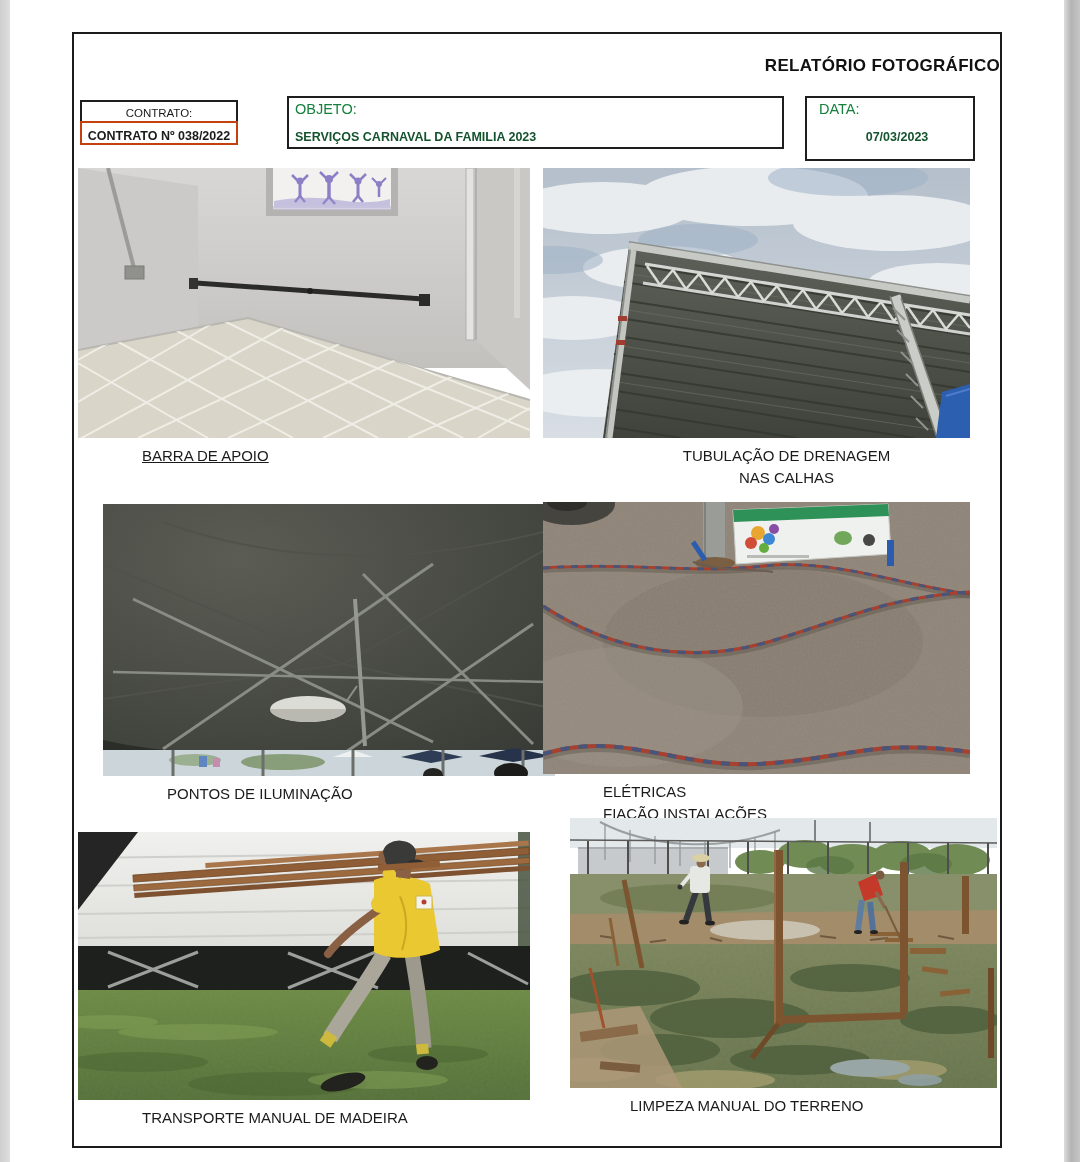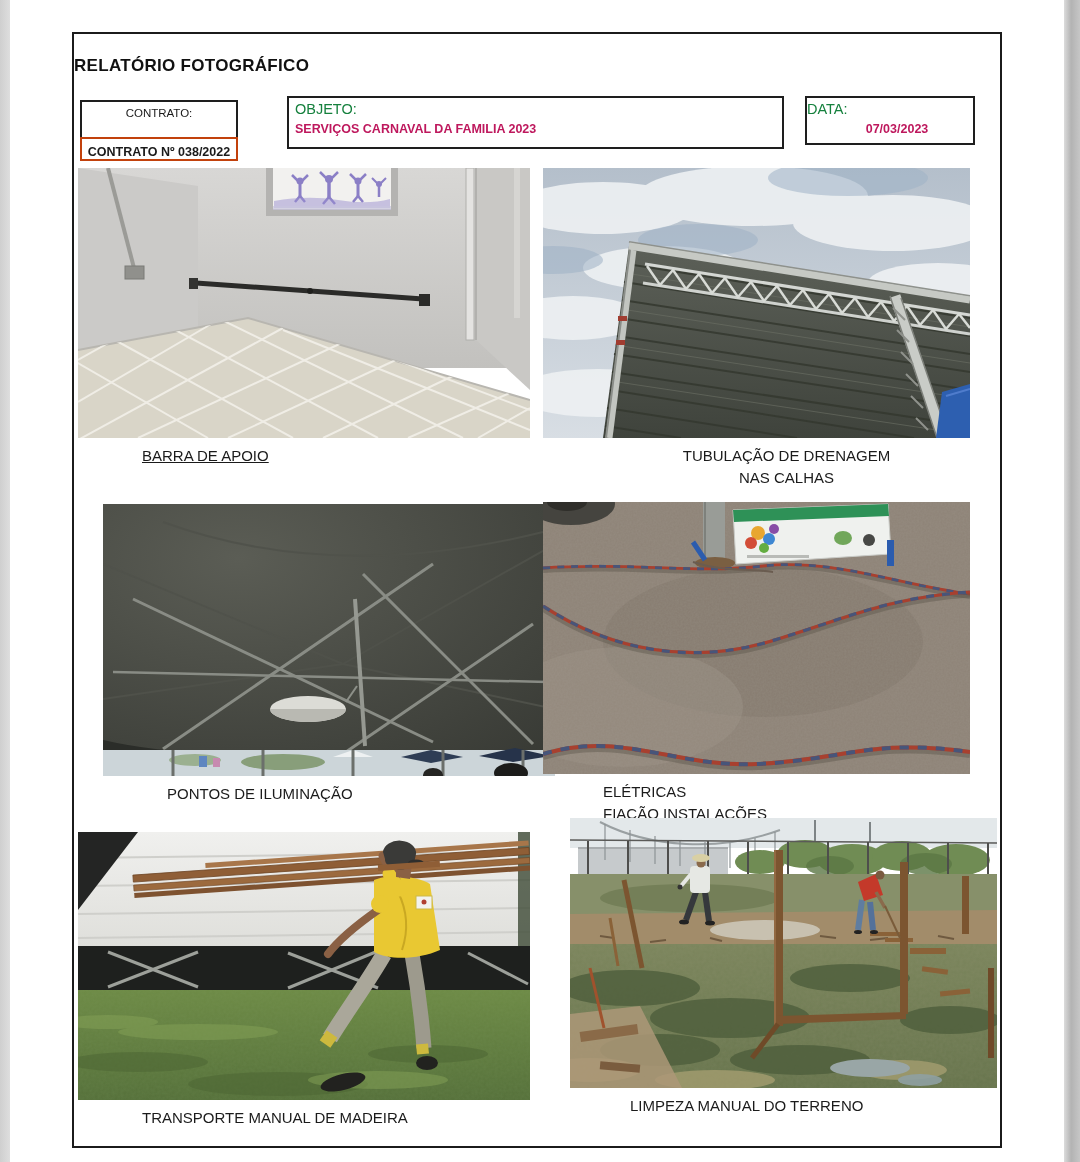--- a/index.html
+++ b/index.html
@@ -4,32 +4,32 @@
 <style>
   html,body{margin:0;padding:0;background:#ffffff;}
   .canvas{position:relative;width:1080px;height:1162px;background:#ffffff;overflow:hidden;
           font-family:"Liberation Sans",sans-serif;color:#1a1a1a;}
   .edge-strip-left{position:absolute;left:0;top:0;width:10px;height:100%;
           background:linear-gradient(to right,#cfcfcf,#dedede);}
   .edge-strip-right{position:absolute;right:0;top:0;width:16px;height:100%;
           background:linear-gradient(to right,#dcdcdc 0%,#b3b3b3 45%,#c6c6c6 100%);}
   .sheet{position:absolute;left:72px;top:32px;width:930px;height:1116px;
           border:2px solid #1b1b1b;box-sizing:border-box;background:#fff;}
-  .doc-title{position:absolute;top:22px;left:0;width:100%;text-align:left;
+  .doc-title{position:absolute;top:22px;left:0;width:100%;text-align:right;
           font-size:17px;font-weight:bold;letter-spacing:.3px;color:#111;}
   .hbox{position:absolute;box-sizing:border-box;border:2px solid #1e1e1e;background:#fff;}
   .contrato-group{position:absolute;left:6px;top:66px;width:158px;}
-  .contrato-label{box-sizing:border-box;border:2px solid #1e1e1e;height:39px;text-align:center;
+  .contrato-label{box-sizing:border-box;border:2px solid #1e1e1e;height:23px;text-align:center;
           font-size:11.5px;padding-top:5px;}
   .contrato-value{box-sizing:border-box;border:2px solid #c2410c;margin-top:-2px;height:24px;text-align:center;
           font-size:12.5px;font-weight:bold;padding-top:6px;}
   .objeto-box{left:213px;top:62px;width:497px;height:53px;padding:3px 6px;}
-  .data-box{left:731px;top:62px;width:170px;height:49px;padding:3px 0;}
+  .data-box{left:731px;top:62px;width:170px;height:65px;padding:3px 12px;}
   .box-label{font-size:14.5px;color:#15803d;}
-  .box-value{font-size:12.5px;font-weight:bold;margin-top:5px;color:#be185d;}
+  .box-value{font-size:12.5px;font-weight:bold;margin-top:13px;color:#14532d;}
   .data-box .box-value{text-align:center;padding-left:14px;}
   .cell{position:absolute;}
   .c1{left:4px;top:134px;text-decoration:underline;} .c2{left:469px;top:134px;text-align:center;}
   .c3{left:4px;top:470px;margin-left:25px;} .c4{left:469px;top:468px;}
   .c5{left:4px;top:798px;} .c6{left:496px;top:784px;}
   .photo{display:block;}
   .caption{margin:7px 0 0 64px;font-size:15px;line-height:21.5px;color:#1b1b1b;}
   .cap-r{margin-left:60px;}
   .caption span{display:block;}
 </style>

